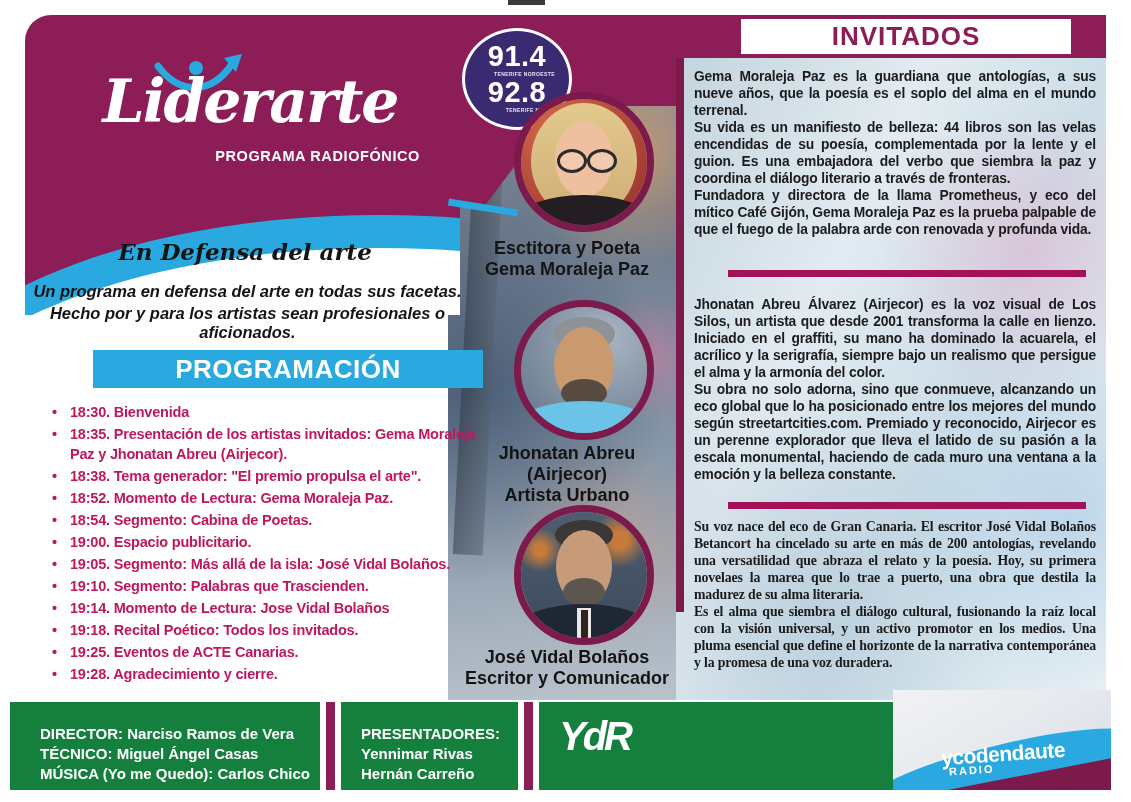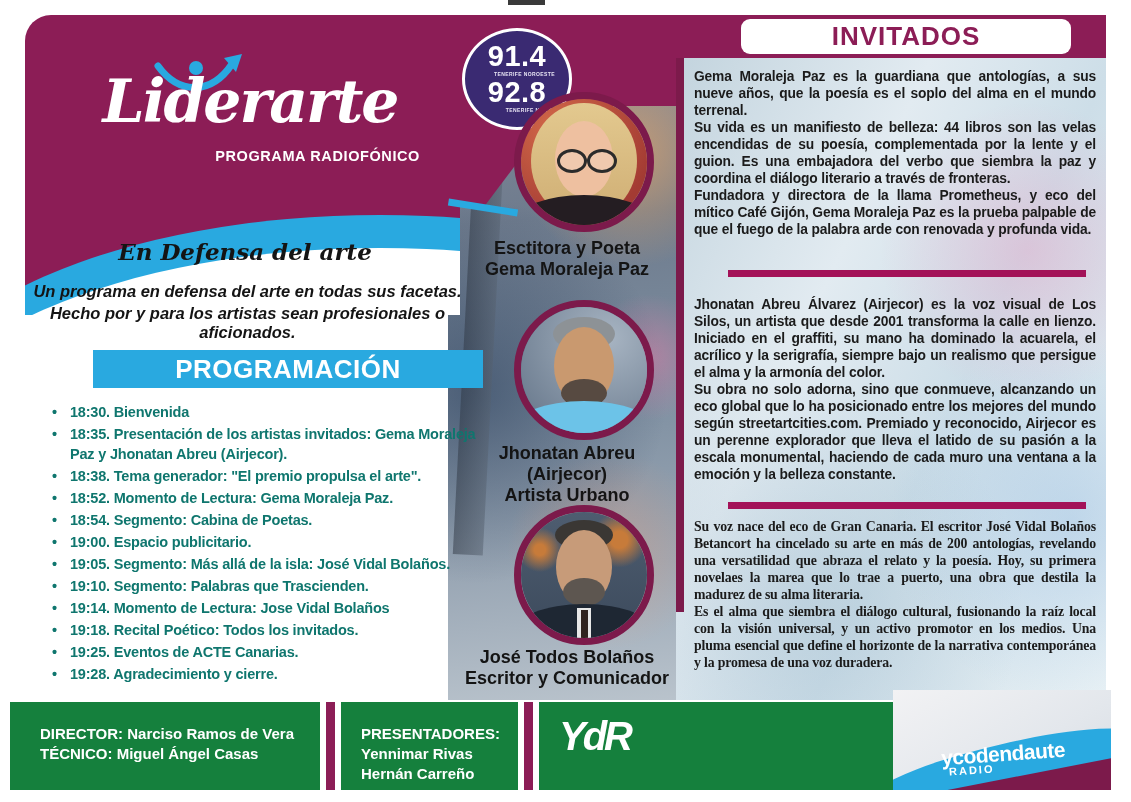--- a/index.html
+++ b/index.html
@@ -47,21 +47,21 @@
 
   
   .guest-circle{position:absolute;left:514px;width:126px;height:126px;border-radius:50%;
                 border:7px solid #7c1a4b;overflow:hidden;z-index:6;}
   .av{position:absolute;border-radius:50%;}
   .caption{position:absolute;left:448px;width:238px;text-align:center;z-index:6;
            color:#141414;font-weight:bold;font-size:18px;line-height:21px;}
 
   
   #inv-banner{left:676px;top:15px;width:430px;height:43px;background:#8c1d56;}
-  #inv-plate{left:741px;top:19px;width:330px;height:35px;background:#ffffff;border-radius:9px;
+  #inv-plate{left:741px;top:19px;width:330px;height:35px;background:#ffffff;border-radius:0;
              text-align:center;line-height:35px;color:#8c1d56;font-weight:bold;
              font-size:26px;letter-spacing:1px;}
   #bio-panel{left:676px;top:58px;width:430px;height:642px;overflow:hidden;
     background:
       radial-gradient(circle at 82% 30%, rgba(240,150,190,.35), transparent 26%),
       radial-gradient(circle at 92% 72%, rgba(120,170,220,.30), transparent 30%),
       radial-gradient(circle at 30% 85%, rgba(150,180,200,.35), transparent 35%),
       linear-gradient(115deg,#c3d4de 0%,#e2ebf1 35%,#cddee8 60%,#e8f1f5 100%);}
   #bio-stripe{left:676px;top:58px;width:8px;height:554px;background:#7c1a4b;}
   .bio-divider{position:absolute;left:728px;width:358px;height:7px;background:#a31258;}
@@ -72,21 +72,21 @@
   
   #motto{left:60px;top:238px;width:370px;text-align:center;color:#141414;
          font-family:"DejaVu Serif",serif;font-style:italic;font-weight:bold;font-size:23px;}
   .desc-line{position:absolute;left:15px;width:465px;text-align:center;color:#141414;
              font-weight:bold;font-style:italic;font-size:16.5px;}
   #prog-banner{left:93px;top:350px;width:390px;height:38px;background:#29a9e0;
                text-align:center;line-height:38px;color:#ffffff;font-weight:bold;
                font-size:26px;letter-spacing:.5px;z-index:5;}
   #schedule{left:48px;top:402px;width:432px;z-index:5;}
   #schedule ul{margin:0;padding:0;list-style:none;}
-  #schedule li{position:relative;padding-left:22px;color:#0f766e;font-weight:bold;
+  #schedule li{position:relative;padding-left:22px;color:#be185d;font-weight:bold;
                font-size:14.5px;line-height:20px;margin-bottom:2px;letter-spacing:-.2px;}
   #schedule li::before{content:"•";position:absolute;left:4px;top:0;}
 
   
   .foot-block{position:absolute;top:702px;height:88px;background:#15803d;}
   .foot-sep{position:absolute;top:702px;width:9px;height:88px;background:#8c1d56;}
   .credit-line{color:#ffffff;font-weight:bold;font-size:15px;line-height:20px;}
   #foot-credits{left:10px;width:310px;padding:22px 0 0 30px;box-sizing:border-box;}
   #foot-presenters{left:341px;width:177px;padding:22px 0 0 20px;box-sizing:border-box;}
   #foot-ydr{left:539px;width:380px;}
@@ -191,21 +191,21 @@
   <div class="guest-circle" style="top:505px;">
     <div class="av" style="left:0;top:0;width:126px;height:126px;border-radius:0;background:radial-gradient(circle at 78% 22%,#c77b3a 6%,transparent 20%),radial-gradient(circle at 15% 30%,#c77b3a 4%,transparent 16%),linear-gradient(180deg,#4e5d70,#3c4a5c);"></div>
     <div class="av" style="left:34px;top:8px;width:58px;height:30px;background:#3a3734;"></div>
     <div class="av" style="left:35px;top:18px;width:56px;height:74px;background:#c79b79;"></div>
     <div class="av" style="left:42px;top:66px;width:42px;height:28px;background:#5d5650;"></div>
     <div class="av" style="left:-8px;top:92px;width:142px;height:58px;border-radius:50% 50% 0 0;background:#1e2733;"></div>
     <div class="av" style="left:56px;top:96px;width:14px;height:30px;border-radius:0;background:#e8e8e8;"></div>
     <div class="av" style="left:60px;top:98px;width:7px;height:30px;border-radius:0;background:#30231f;"></div>
   </div>
   <div class="caption" style="top:647px;">
-    <div>José Todos Bolaños</div>
+    <div>José Vidal Bolaños</div>
     <div>Escritor y Comunicador</div>
   </div>
 
   <div class="abs" id="inv-banner"></div>
   <div class="abs" id="inv-plate">INVITADOS</div>
   <div class="abs" id="bio-panel"></div>
   <div class="abs" id="bio-stripe"></div>
 
   <div class="bio-text" style="top:68px;">
     <p>Gema Moraleja Paz es la guardiana que antologías, a sus nueve años, que la poesía es el soplo del alma en el mundo terrenal.</p>
@@ -219,20 +219,21 @@
   </div>
   <div class="bio-divider" style="top:502px;"></div>
   <div class="bio-text" style="top:518px;font-family:Liberation Serif, serif;">
     <p>Su voz nace del eco de Gran Canaria. El escritor José Vidal Bolaños Betancort ha cincelado su arte en más de 200 antologías, revelando una versatilidad que abraza el relato y la poesía. Hoy, su primera novelaes la marea que lo trae a puerto, una obra que destila la madurez de su alma literaria.</p>
     <p>Es el alma que siembra el diálogo cultural, fusionando la raíz local con la visión universal, y un activo promotor en los medios. Una pluma esencial que define el horizonte de la narrativa contemporánea y la promesa de una voz duradera.</p>
   </div>
 
   <div class="foot-block" id="foot-credits">
     <div class="credit-line">DIRECTOR: Narciso Ramos de Vera</div>
     <div class="credit-line">TÉCNICO: Miguel Ángel Casas</div>
+    <div class="credit-line">MÚSICA (Yo me Quedo): Carlos Chico</div>
   </div>
   <div class="foot-sep" style="left:326px;"></div>
   <div class="foot-block" id="foot-presenters">
     <div class="credit-line">PRESENTADORES:</div>
     <div class="credit-line">Yennimar Rivas</div>
     <div class="credit-line">Hernán Carreño</div>
   </div>
   <div class="foot-sep" style="left:524px;"></div>
   <div class="foot-block" id="foot-ydr">
     <div id="ydr-logo">YdR</div>

